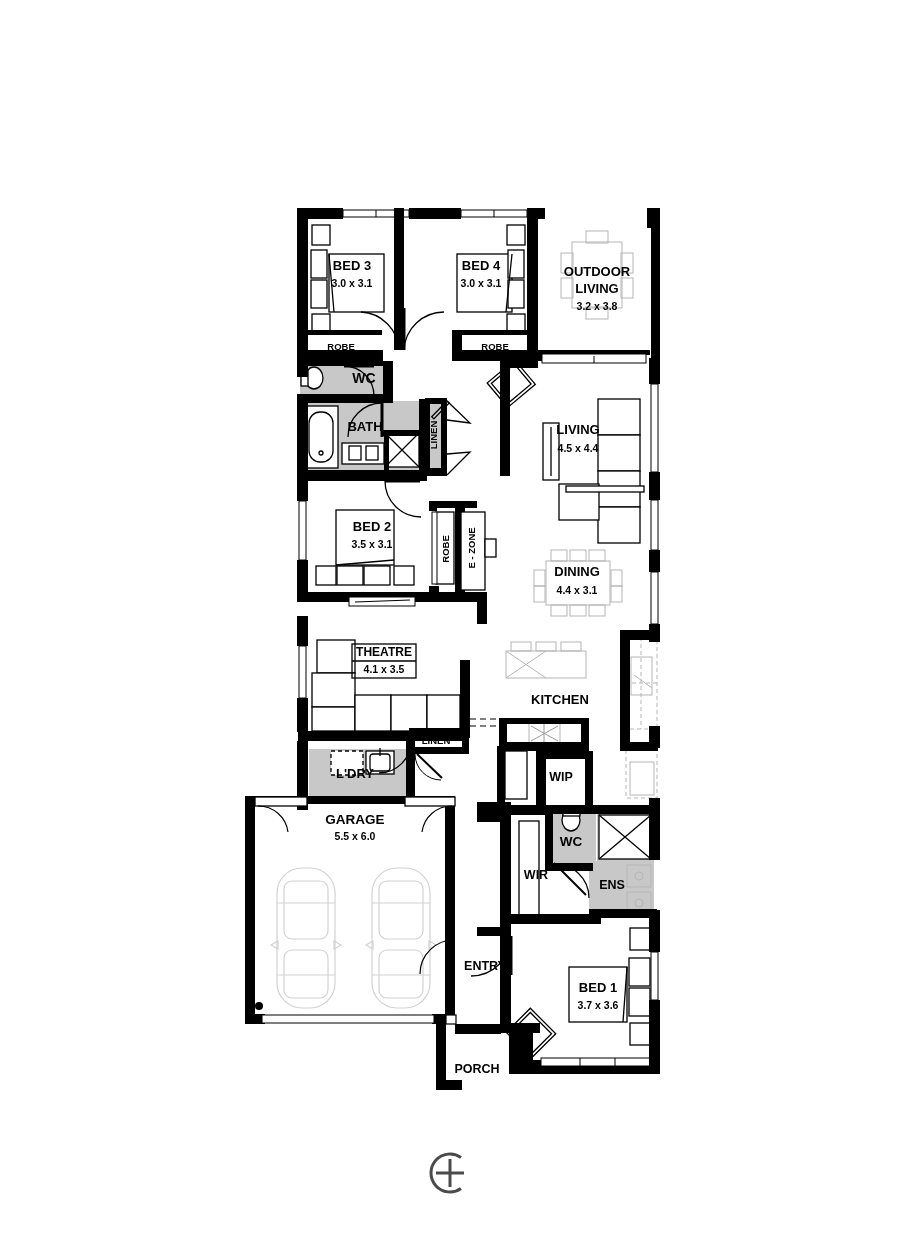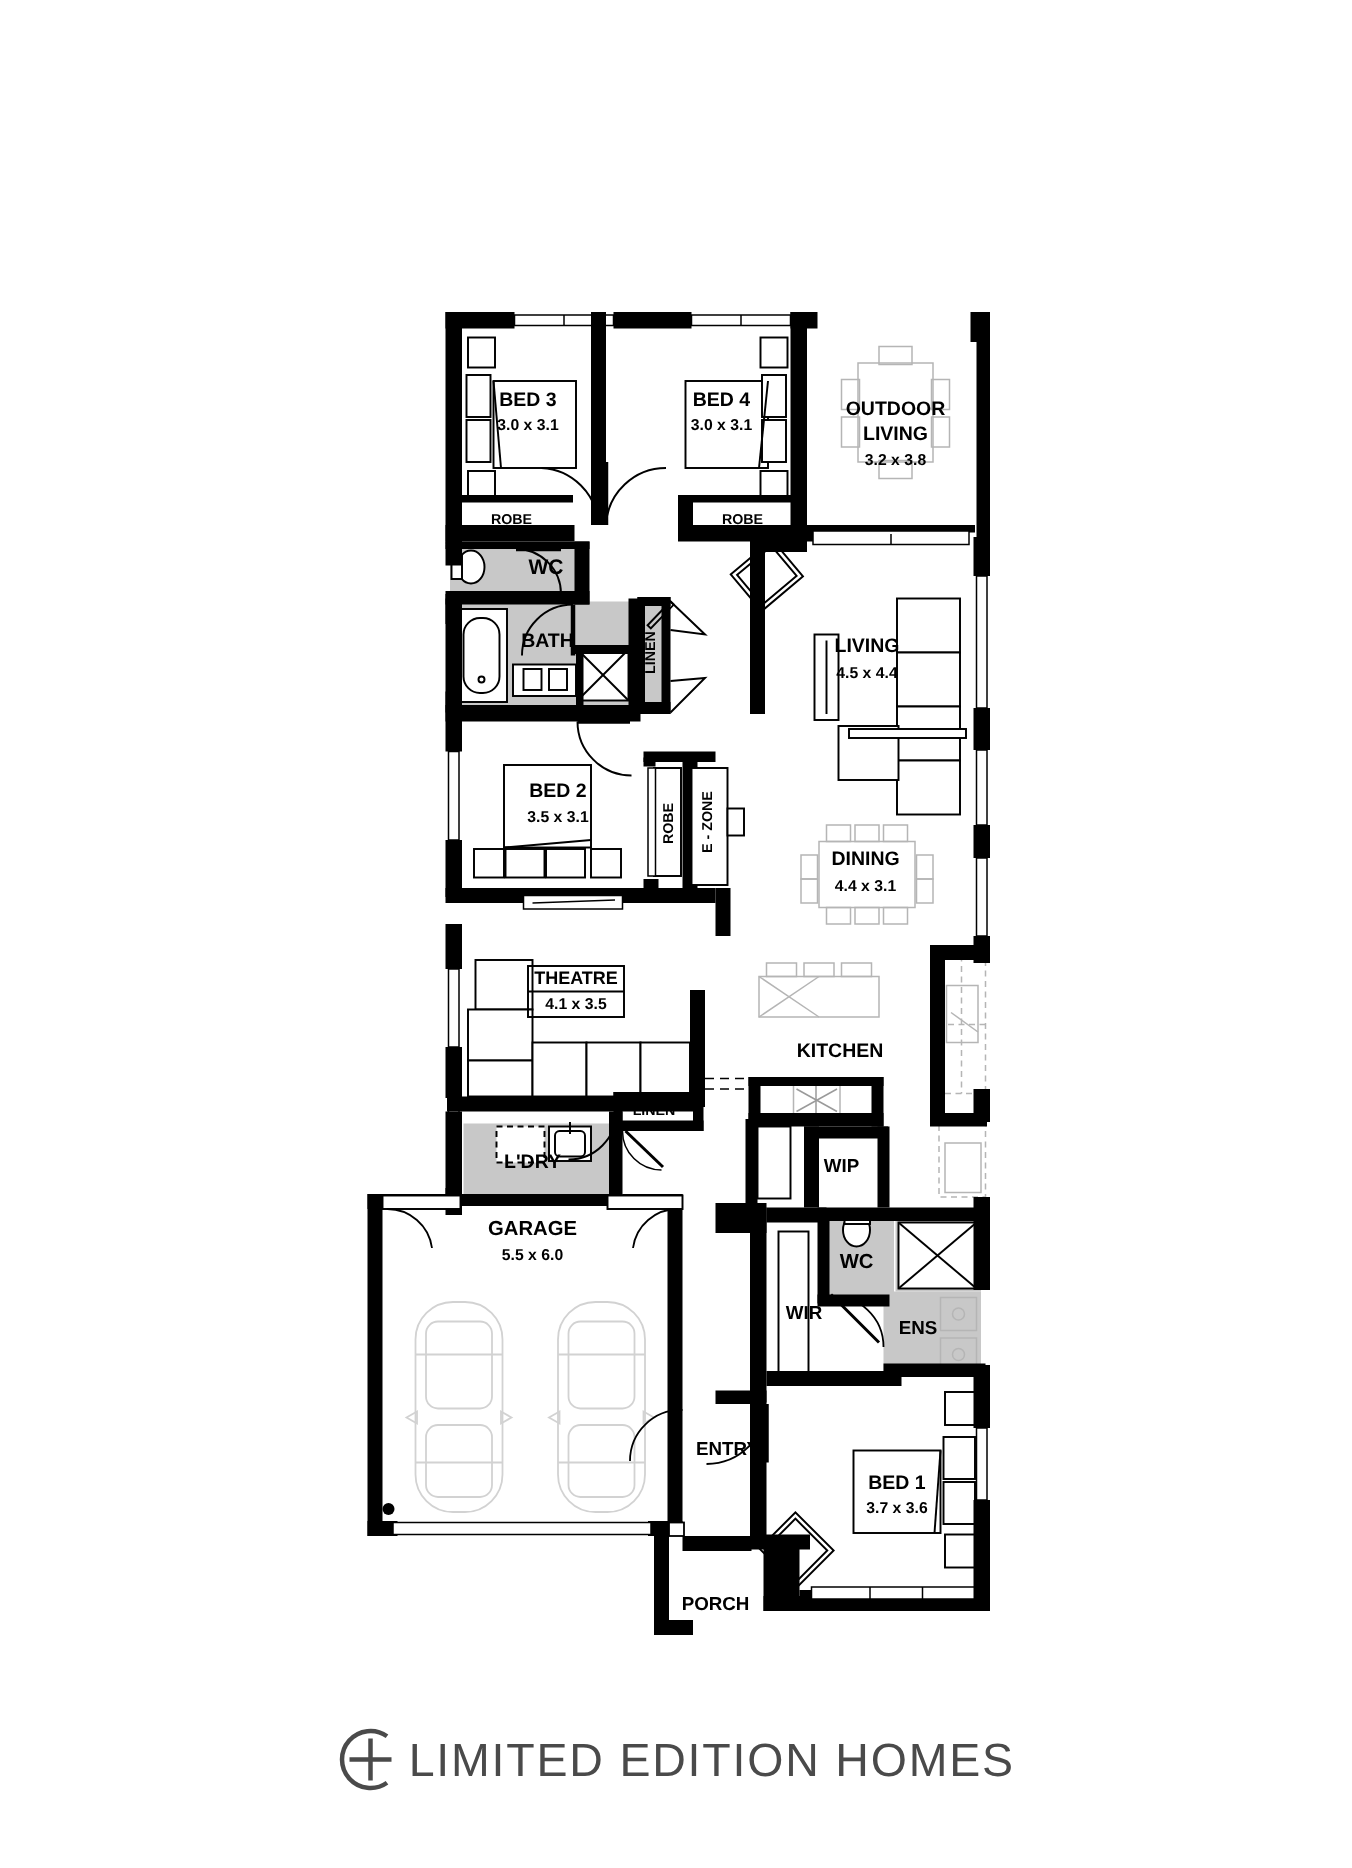--- a/index.html
+++ b/index.html
@@ -481,16 +481,15 @@
   </g>
 
 </svg>
 
 <div id="logo-wrap">
   <svg width="46" height="46" viewBox="0 0 46 46" style="margin-right:2px;">
     <path d="M34 7.5 A19 19 0 1 0 34 38.5" fill="none" stroke="#4a4a4a" stroke-width="3"></path>
     <line x1="23" y1="9" x2="23" y2="37" stroke="#4a4a4a" stroke-width="3"></line>
     <line x1="9" y1="23" x2="37" y2="23" stroke="#4a4a4a" stroke-width="3"></line>
   </svg>
-  <span id="logo-text">LIMITED EDITION HOMES</span>
 </div>
 
 </div>
 
 </body></html>

